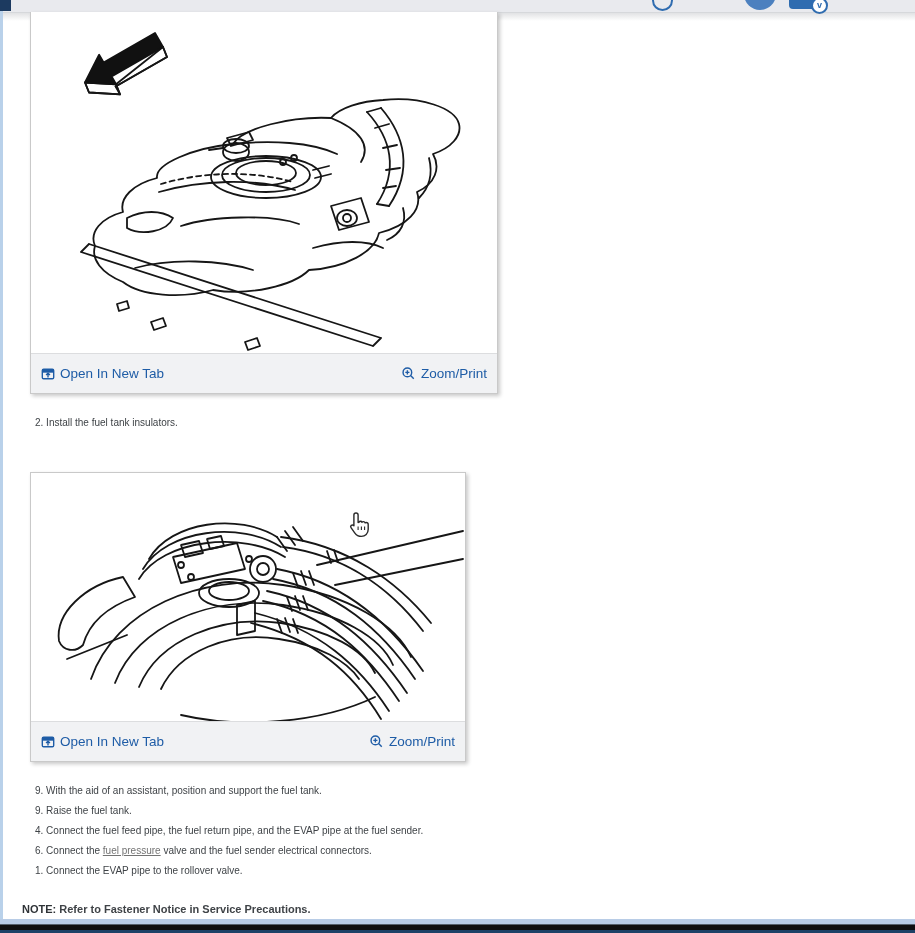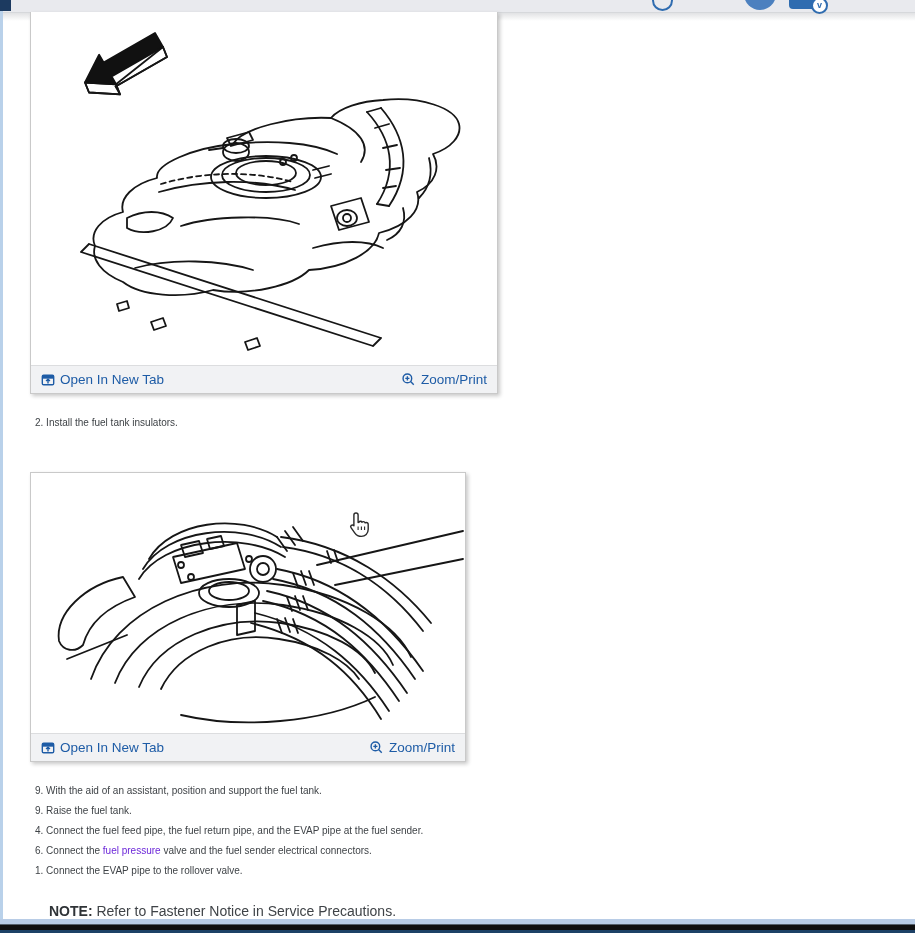--- a/index.html
+++ b/index.html
@@ -17,28 +17,28 @@
   .tb-dl-circle{position:absolute;left:811px;top:-3px;width:13px;height:13px;border-radius:50%;
     background:#fff;border:2px solid #2f6cb0;color:#2f6cb0;font-size:9px;line-height:12px;text-align:center;font-weight:bold;}
   
   .left-strip{position:absolute;left:0;top:0;width:3px;height:933px;background:#b9d1ea;}
   .corner-square{position:absolute;left:0;top:0;width:11px;height:11px;background:#1c3a60;}
   
   .fig{position:absolute;background:#fff;border:1px solid #c9c9c9;box-shadow:2px 2px 4px rgba(0,0,0,.22);}
   .fig1{left:30px;top:12px;width:466px;height:381px;border-top:none;}
   .fig2{left:30px;top:472px;width:434px;height:288px;}
   .fig-img{position:absolute;left:0;top:0;right:0;bottom:28px;background:#fff;overflow:hidden;}
-  .fig-footer{position:absolute;left:0;right:0;bottom:0;height:28px;background:#f1f2f4;border-top:1px solid #dcdddf;
+  .fig-footer{position:absolute;left:0;right:0;bottom:0;height:40px;background:#f1f2f4;border-top:1px solid #dcdddf;
     display:flex;align-items:center;justify-content:space-between;padding:0 10px;box-sizing:border-box;}
   .fig-link{display:flex;align-items:center;gap:5px;color:#1e5ca6;font-size:13.5px;text-decoration:none;cursor:pointer;}
   .fig-link svg{display:block;}
   
   .step{position:absolute;left:35px;font-size:10px;line-height:20px;color:#3f4347;white-space:nowrap;}
-  .inline-link{color:#6d28d9;cursor:pointer;}
-  .note{position:absolute;left:49px;top:903px;font-size:14px;color:#3f4347;white-space:nowrap;}
+  .inline-link{color:#737373;cursor:pointer;text-decoration:underline;}
+  .note{position:absolute;left:22px;top:903px;font-size:11px;color:#3f4347;white-space:nowrap;font-weight:bold;}
   .note b{color:#2f3337;}
   
   .bottom-bars{position:absolute;left:0;bottom:0;width:915px;height:14px;}
   .bar-blue{height:5px;background:#b8cce6;}
   .bar-dark-line{height:1px;background:#55606c;}
   .bar-black{height:5px;background:#0f0f10;}
   .bar-navy{height:3px;background:#1d4166;}
   
   .cursor{position:absolute;left:347px;top:511px;width:24px;height:28px;pointer-events:none;z-index:50;}
   svg.lineart{stroke:#161616;fill:none;stroke-width:1.8;stroke-linecap:round;stroke-linejoin:round;}

